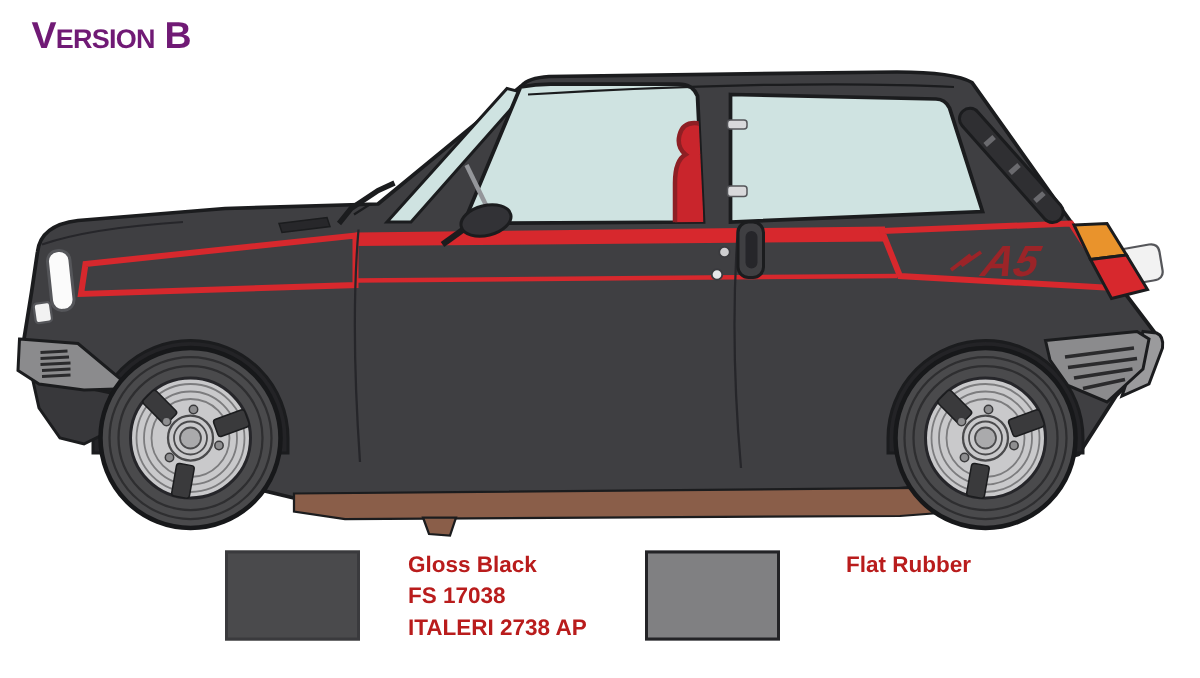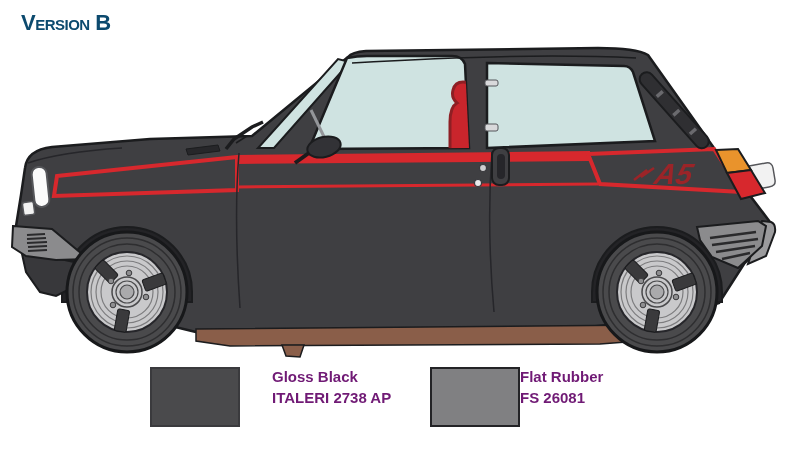--- a/index.html
+++ b/index.html
@@ -1,27 +1,27 @@
 <!DOCTYPE html>
 <html><head>
 <meta charset="utf-8">
 <style>
   html,body{margin:0;padding:0;background:#ffffff;}
   #stage{position:relative;width:800px;height:452px;background:#ffffff;overflow:hidden;
          font-family:"Liberation Sans",sans-serif;}
-  .title{position:absolute;left:21px;top:10px;font-size:22px;font-weight:700;
-         font-variant:small-caps;letter-spacing:-0.5px;color:#0c4a6e;}
+  .title{position:absolute;left:21px;top:10px;font-size:25px;font-weight:700;
+         font-variant:small-caps;letter-spacing:-0.5px;color:#701a75;}
   .car{position:absolute;left:0;top:0;}
   .swatch{position:absolute;top:367px;width:90px;height:60px;box-sizing:border-box;}
   .swatch.s1{left:150px;border:2px solid #3a3a3d;}
   .swatch.s2{left:430px;border:2px solid #232326;}
-  .swatch-label{position:absolute;top:366px;color:#701a75;font-size:15px;
+  .swatch-label{position:absolute;top:366px;color:#b91c1c;font-size:15px;
                 font-weight:700;line-height:21px;white-space:nowrap;}
   .swatch-label.l1{left:272px;}
-  .swatch-label.l2{left:520px;}
+  .swatch-label.l2{left:564px;}
 </style>
 </head>
 <body>
 
 <div id="stage">
 
   <div class="title">Version B</div>
 
   <svg class="car" width="800" height="452" viewBox="0 0 800 452" xmlns="http://www.w3.org/2000/svg">
 
@@ -195,22 +195,22 @@
           <circle cx="676" cy="297" r="2.8"></circle>
         <circle cx="643" cy="305" r="2.8"></circle>
           <circle cx="641" cy="281" r="2.8"></circle>
       </g>
     </g>
   </svg>
 
   <div class="swatch s1" style="background: rgb(74, 74, 76);"></div>
   <div class="swatch-label l1">
     <div>Gloss Black</div>
+    <div>FS 17038</div>
     <div>ITALERI 2738 AP</div>
   </div>
 
   <div class="swatch s2" style="background: rgb(128, 128, 130);"></div>
   <div class="swatch-label l2">
     <div>Flat Rubber</div>
-    <div>FS 26081</div>
   </div>
 
 </div>
 
 </body></html>

